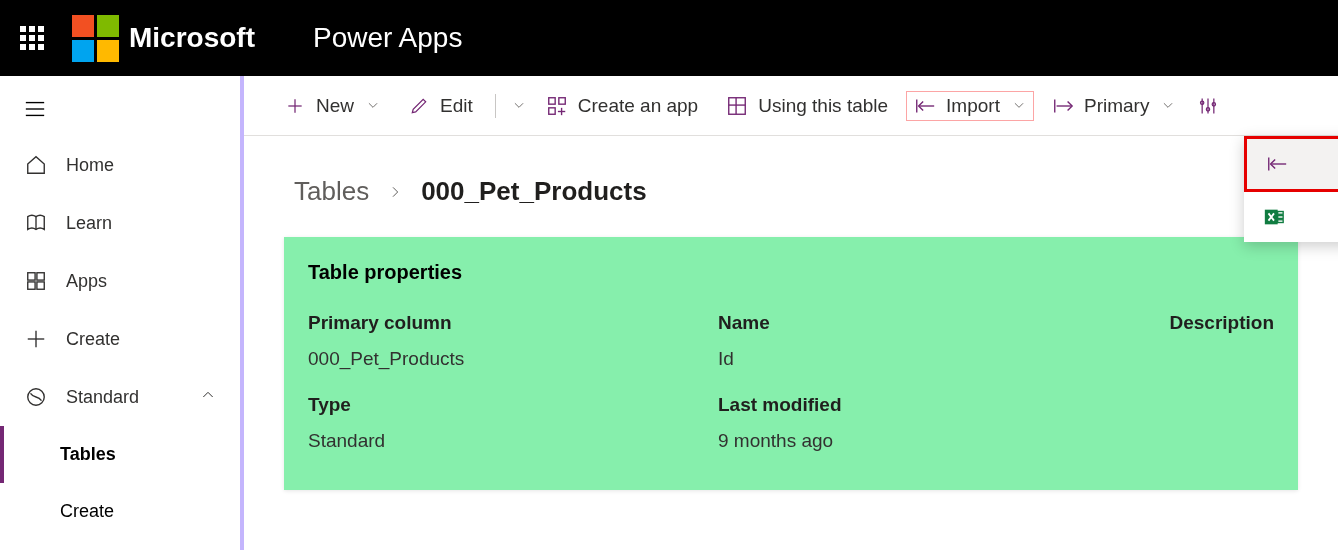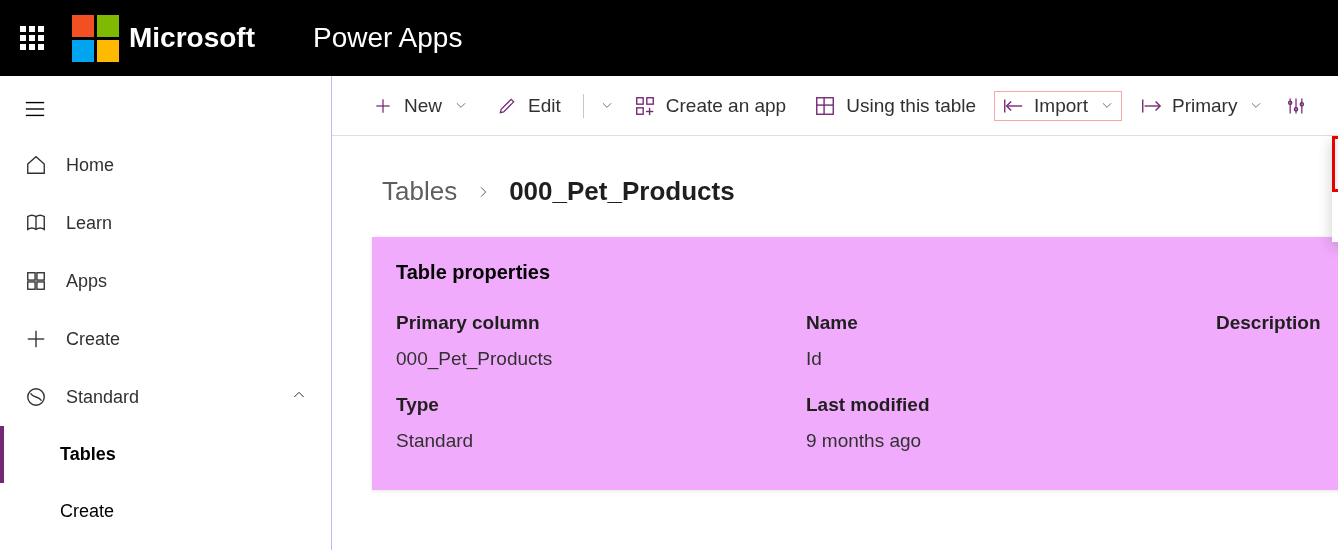--- a/index.html
+++ b/index.html
@@ -27,22 +27,22 @@
     .ms-logo .q1 { background: #f25022; }
     .ms-logo .q2 { background: #7fba00; }
     .ms-logo .q3 { background: #00a4ef; }
     .ms-logo .q4 { background: #ffb900; }
     .ms-text { color: #fff; font-size: 28px; font-weight: 600; }
     .app-name { color: #fff; font-size: 28px; font-weight: 400; margin-left: 30px; }
 
     .main { display: flex; height: calc(550px - 76px); }
 
     .sidebar {
-      width: 332px;
-      border-right: 1px solid #c4b5fd;
+      width: 244px;
+      border-right: 4px solid #c4b5fd;
       padding-top: 10px;
       overflow: hidden;
       flex-shrink: 0;
     }
     .hamburger { padding: 12px 24px; cursor: pointer; }
     .hamburger svg { width: 22px; height: 22px; }
 
     .nav-item {
       display: flex;
       align-items: center;
@@ -120,21 +120,21 @@
       gap: 18px;
       padding: 40px 50px 20px 50px;
       font-size: 26px;
     }
     .breadcrumb .bc-link { color: #605e5c; cursor: pointer; }
     .breadcrumb .bc-sep { color: #605e5c; }
     .breadcrumb .bc-current { font-weight: 600; color: #201f1e; }
 
     .card {
       margin: 10px 40px 0 40px;
-      background: #f0abfc;
+      background: #86efac;
       box-shadow: 0 1px 4px rgba(0,0,0,0.1);
       padding: 24px 24px 24px 24px;
     }
     .card h3 { font-size: 20px; font-weight: 600; margin-bottom: 28px; }
     .prop-grid {
       display: grid;
       grid-template-columns: 410px 410px 1fr;
       row-gap: 10px;
     }
     .prop-label { font-weight: 600; font-size: 19px; color: #201f1e; }

